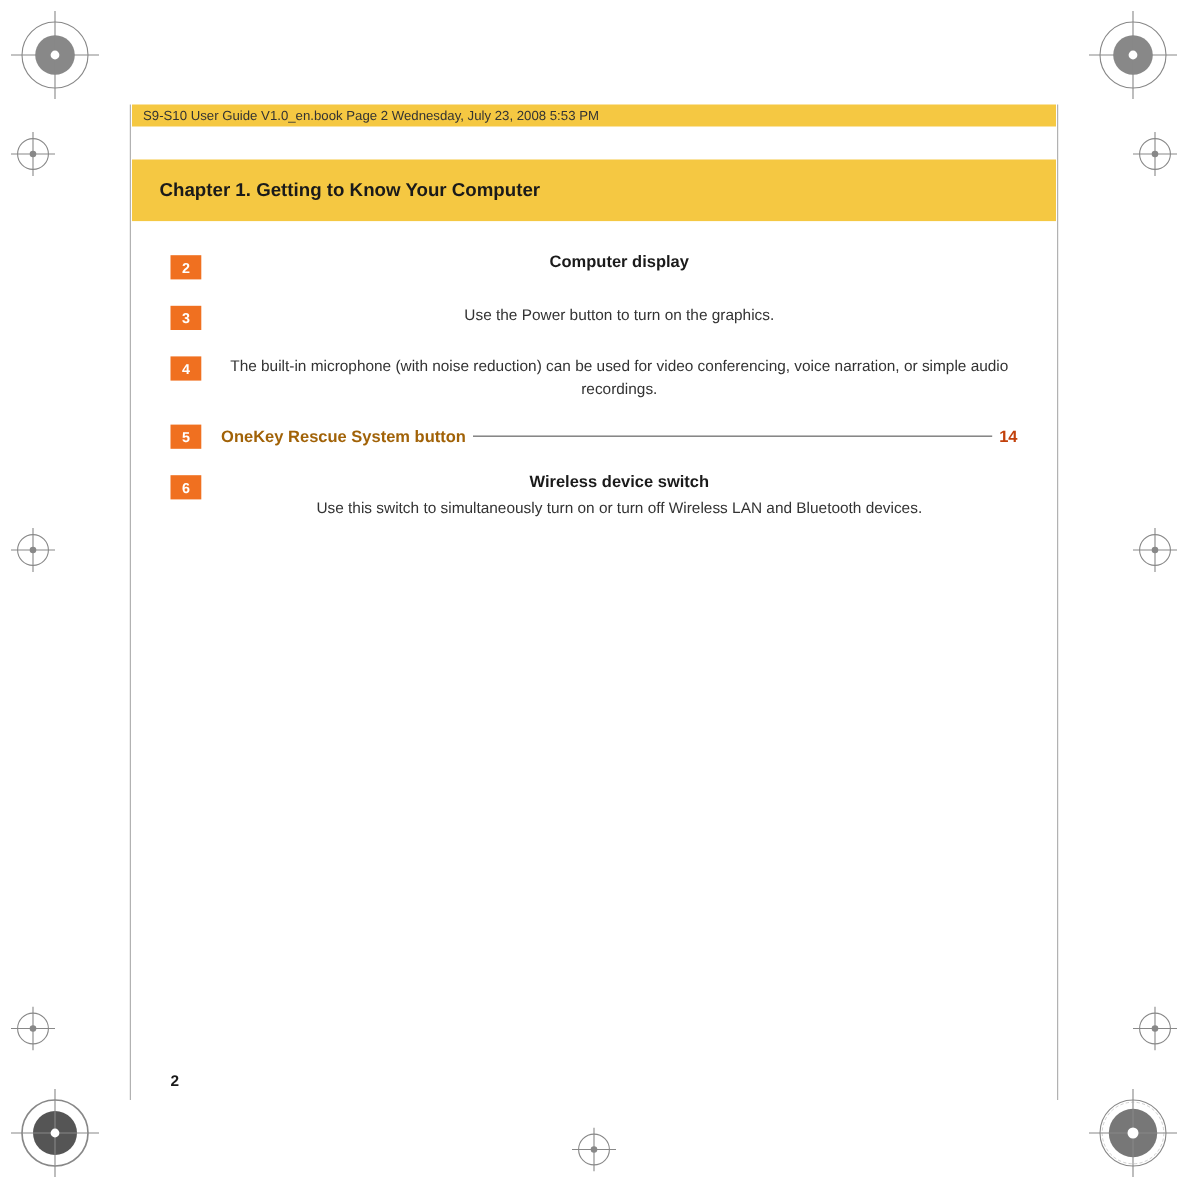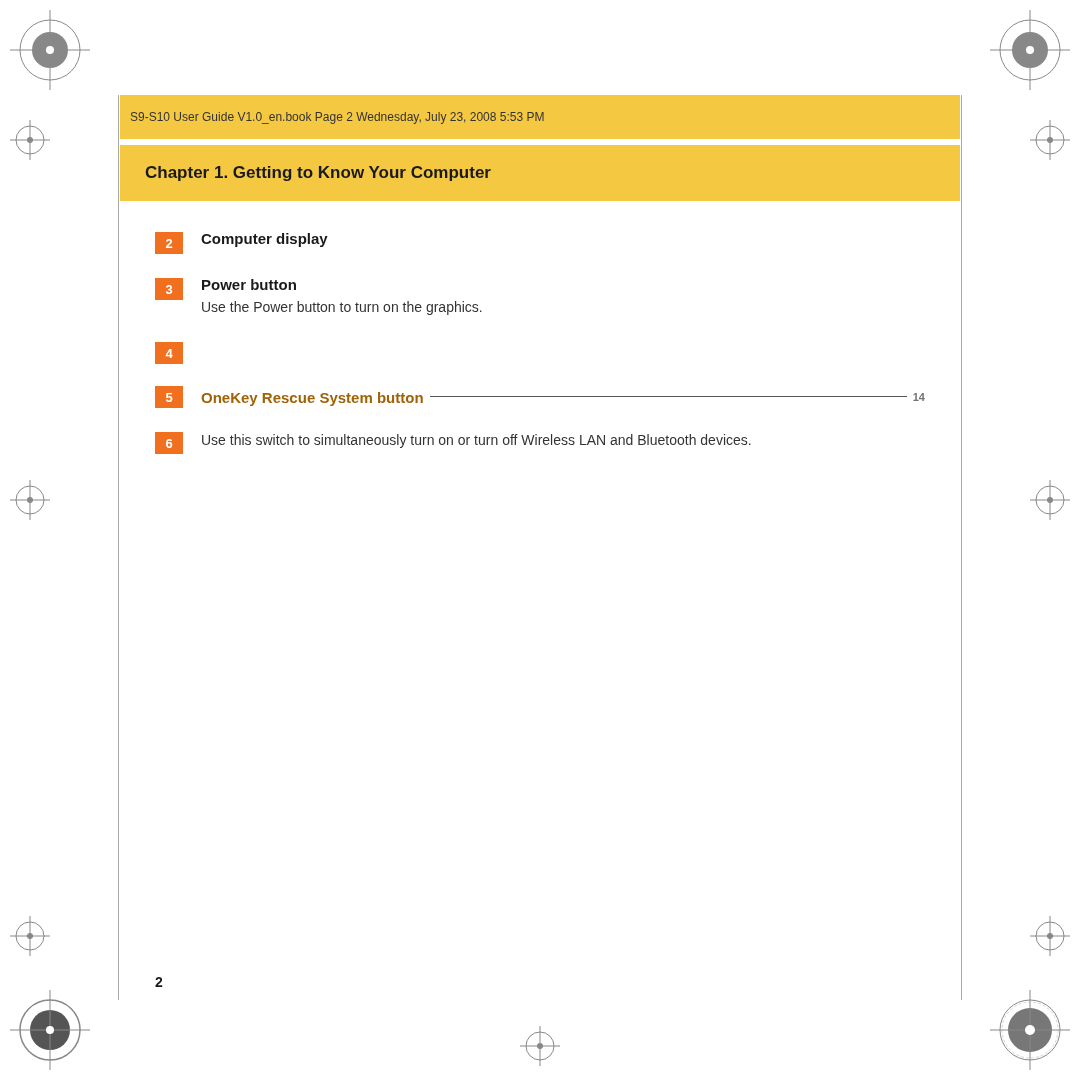--- a/index.html
+++ b/index.html
@@ -47,21 +47,21 @@
     .side-right-bot { right: 10px; bottom: 120px; }
 
     .bottom-mid { bottom: 10px; left: 50%; transform: translateX(-50%); }
 
     
     .top-header {
       position: absolute;
       top: 95px;
       left: 120px;
       right: 120px;
-      height: 44px;
+      height: 20px;
       background: #f5c842;
       display: flex;
       align-items: center;
       padding-left: 10px;
     }
 
     .top-header-text {
       font-family: Arial, Helvetica, sans-serif;
       font-size: 12px;
       color: #333;
@@ -110,20 +110,21 @@
       display: flex;
       align-items: center;
       justify-content: center;
       margin-right: 18px;
       margin-top: 2px;
       flex-shrink: 0;
     }
 
     .item-content {
       flex: 1;
+      text-align: center;
     }
 
     .item-title {
       font-family: Arial, Helvetica, sans-serif;
       font-size: 15px;
       font-weight: bold;
       color: #1a1a1a;
       margin-bottom: 4px;
     }
 
@@ -161,23 +162,23 @@
 
     .toc-dots {
       flex: 1;
       border-bottom: 1px solid #555;
       margin: 0 6px;
       margin-bottom: 2px;
     }
 
     .toc-page {
       font-family: Arial, Helvetica, sans-serif;
-      font-size: 11px;
-      font-weight: bold;
-      color: #737373;
+      font-size: 15px;
+      font-weight: bold;
+      color: #c2410c;
       white-space: nowrap;
     }
 
     
     .page-number {
       position: absolute;
       bottom: 90px;
       left: 155px;
       font-family: Arial, Helvetica, sans-serif;
       font-size: 14px;
@@ -337,48 +338,49 @@
     <div class="item-content">
       <div class="item-title">Computer display</div>
     </div>
   </div>
 
   <div class="item-row">
     <div class="item-number">
       <span>3</span>
     </div>
     <div class="item-content">
-      <div class="item-title">Power button</div>
       <div class="item-desc">Use the Power button to turn on the graphics.</div>
     </div>
   </div>
 
   <div class="item-row">
     <div class="item-number">
       <span>4</span>
     </div>
     <div class="item-content">
+      <div class="item-desc">The built-in microphone (with noise reduction) can be used for video conferencing, voice narration, or simple audio recordings.</div>
     </div>
   </div>
 
   <div class="item-toc">
     <div class="item-number">
       <span>5</span>
     </div>
     <div class="item-toc-content">
       <span class="item-toc-title">OneKey Rescue System button</span>
       <div class="toc-dots"></div>
       <span class="toc-page">14</span>
     </div>
   </div>
 
   <div class="item-row">
     <div class="item-number">
       <span>6</span>
     </div>
     <div class="item-content">
+      <div class="item-title">Wireless device switch</div>
       <div class="item-desc">Use this switch to simultaneously turn on or turn off Wireless LAN and Bluetooth devices.</div>
     </div>
   </div>
 
 </div>
 
 <div class="page-number">2</div>
 
 </body></html>

